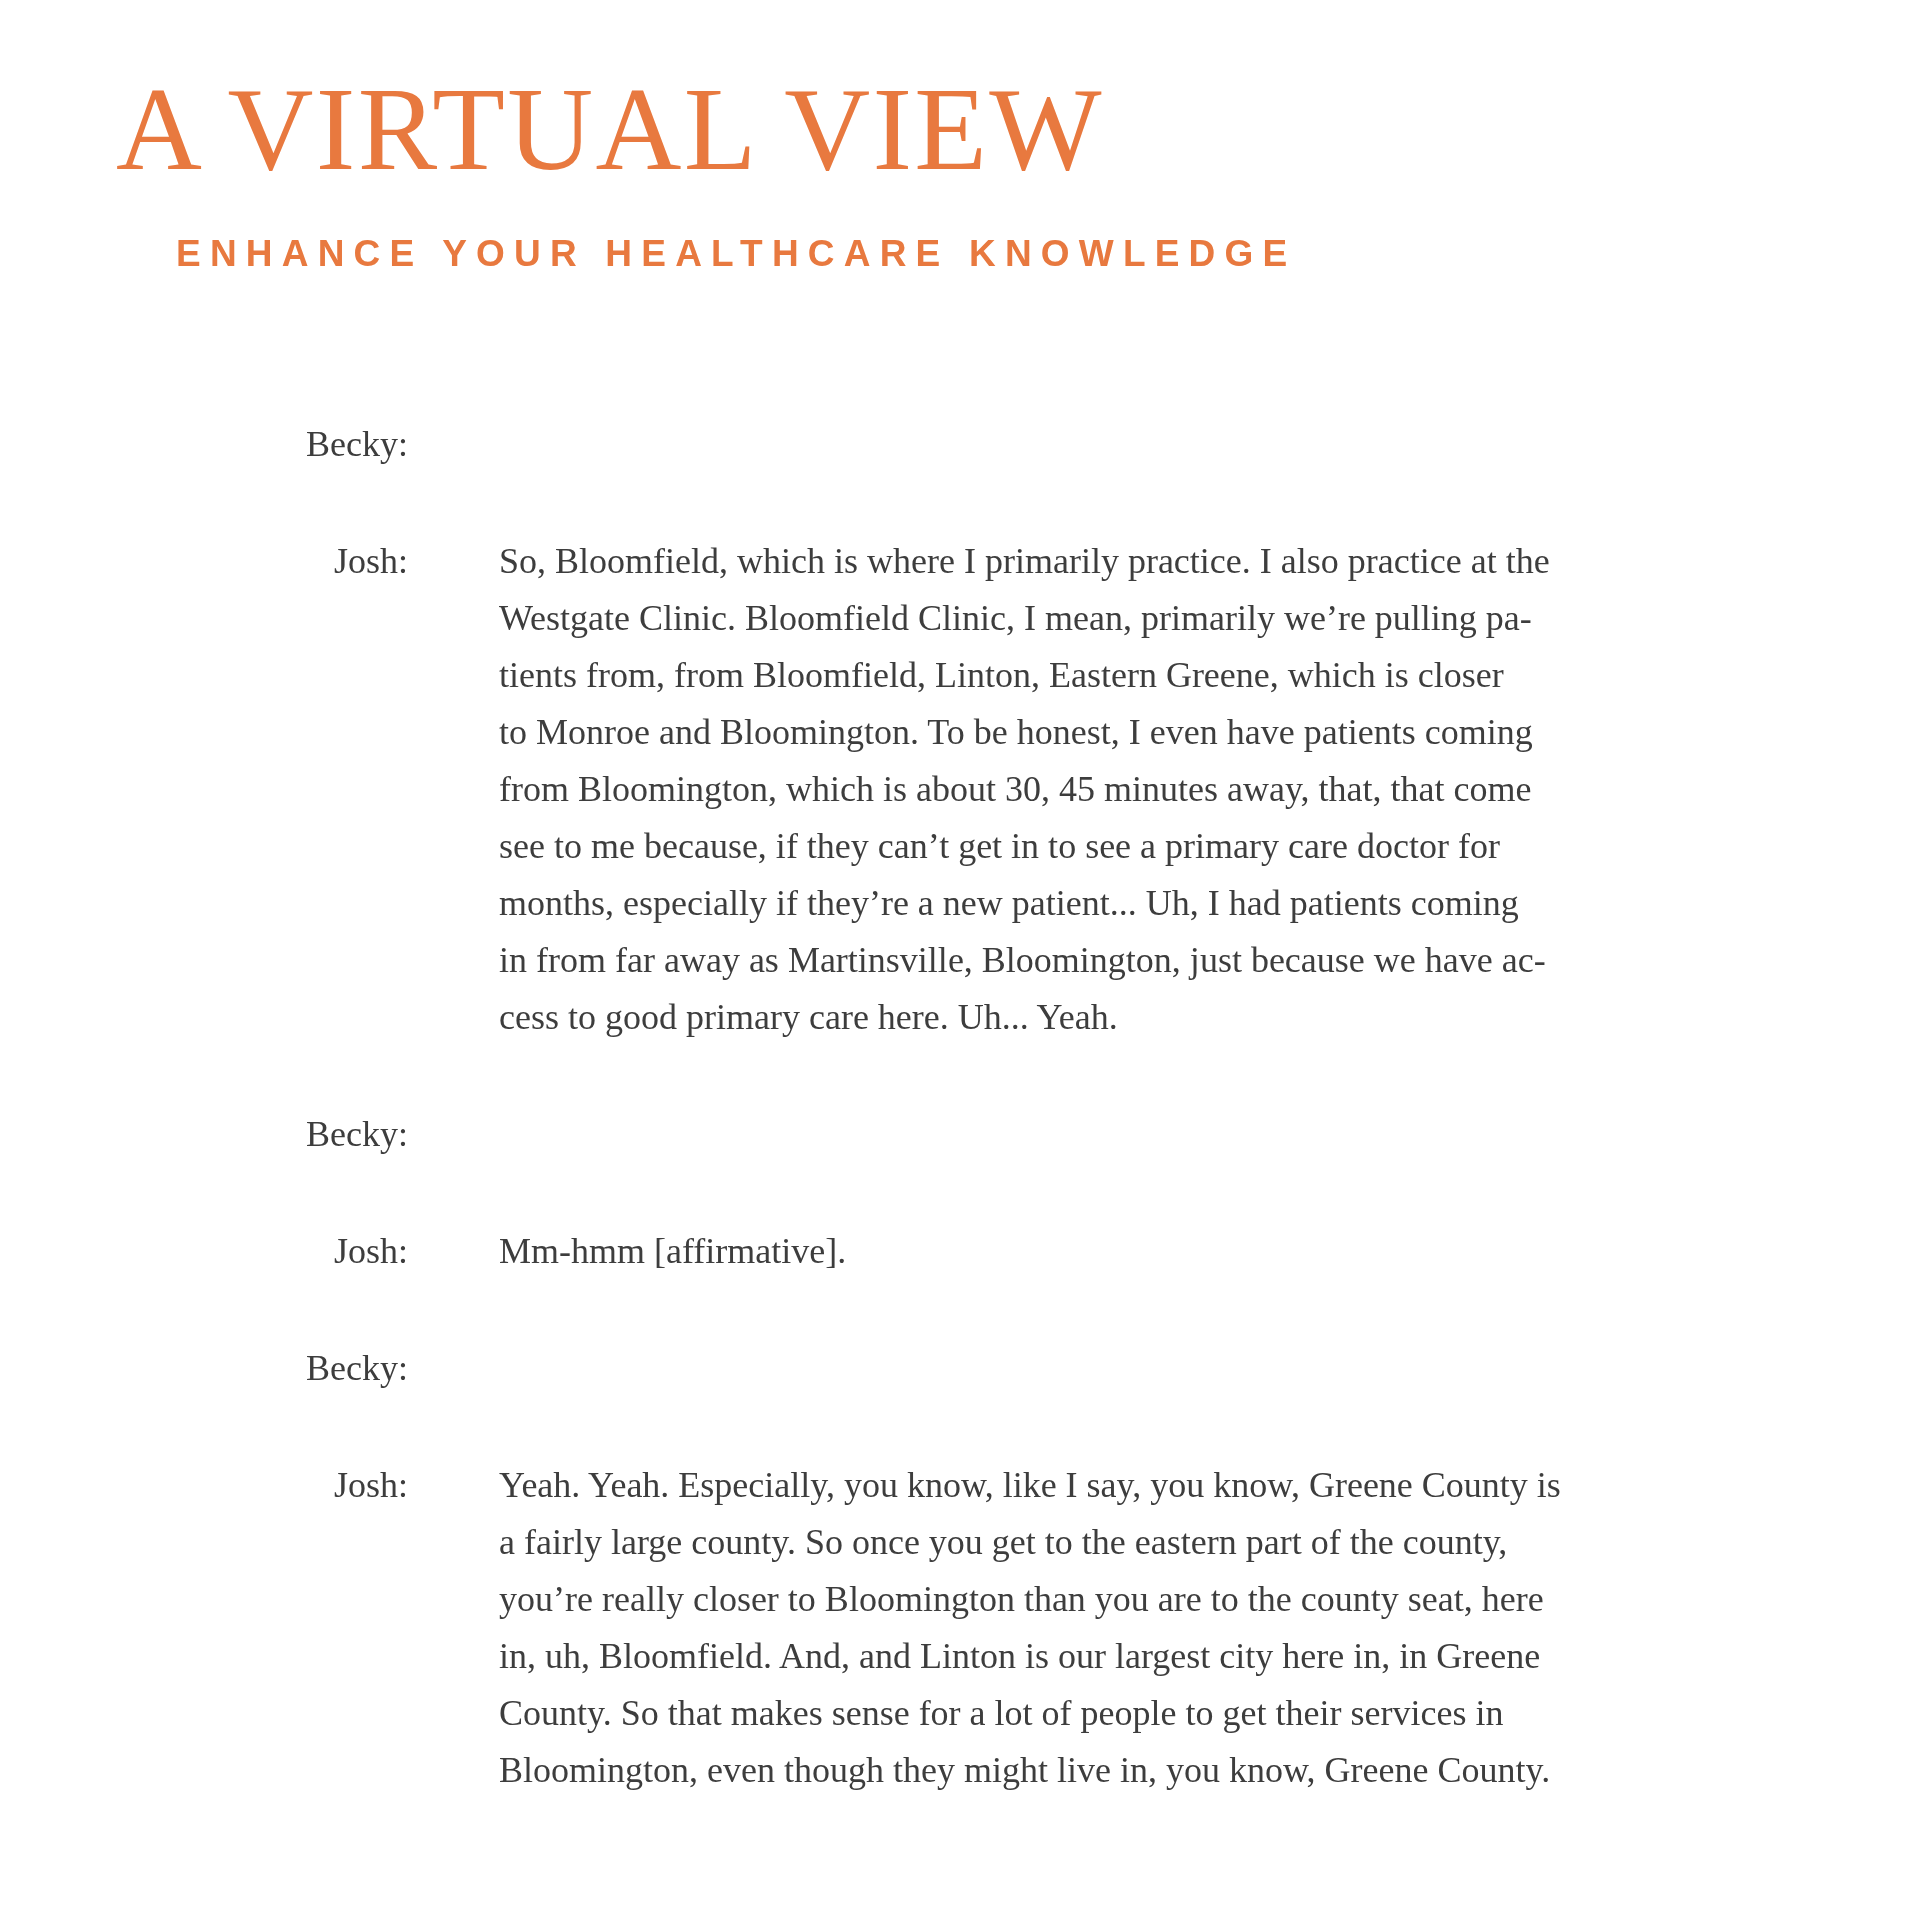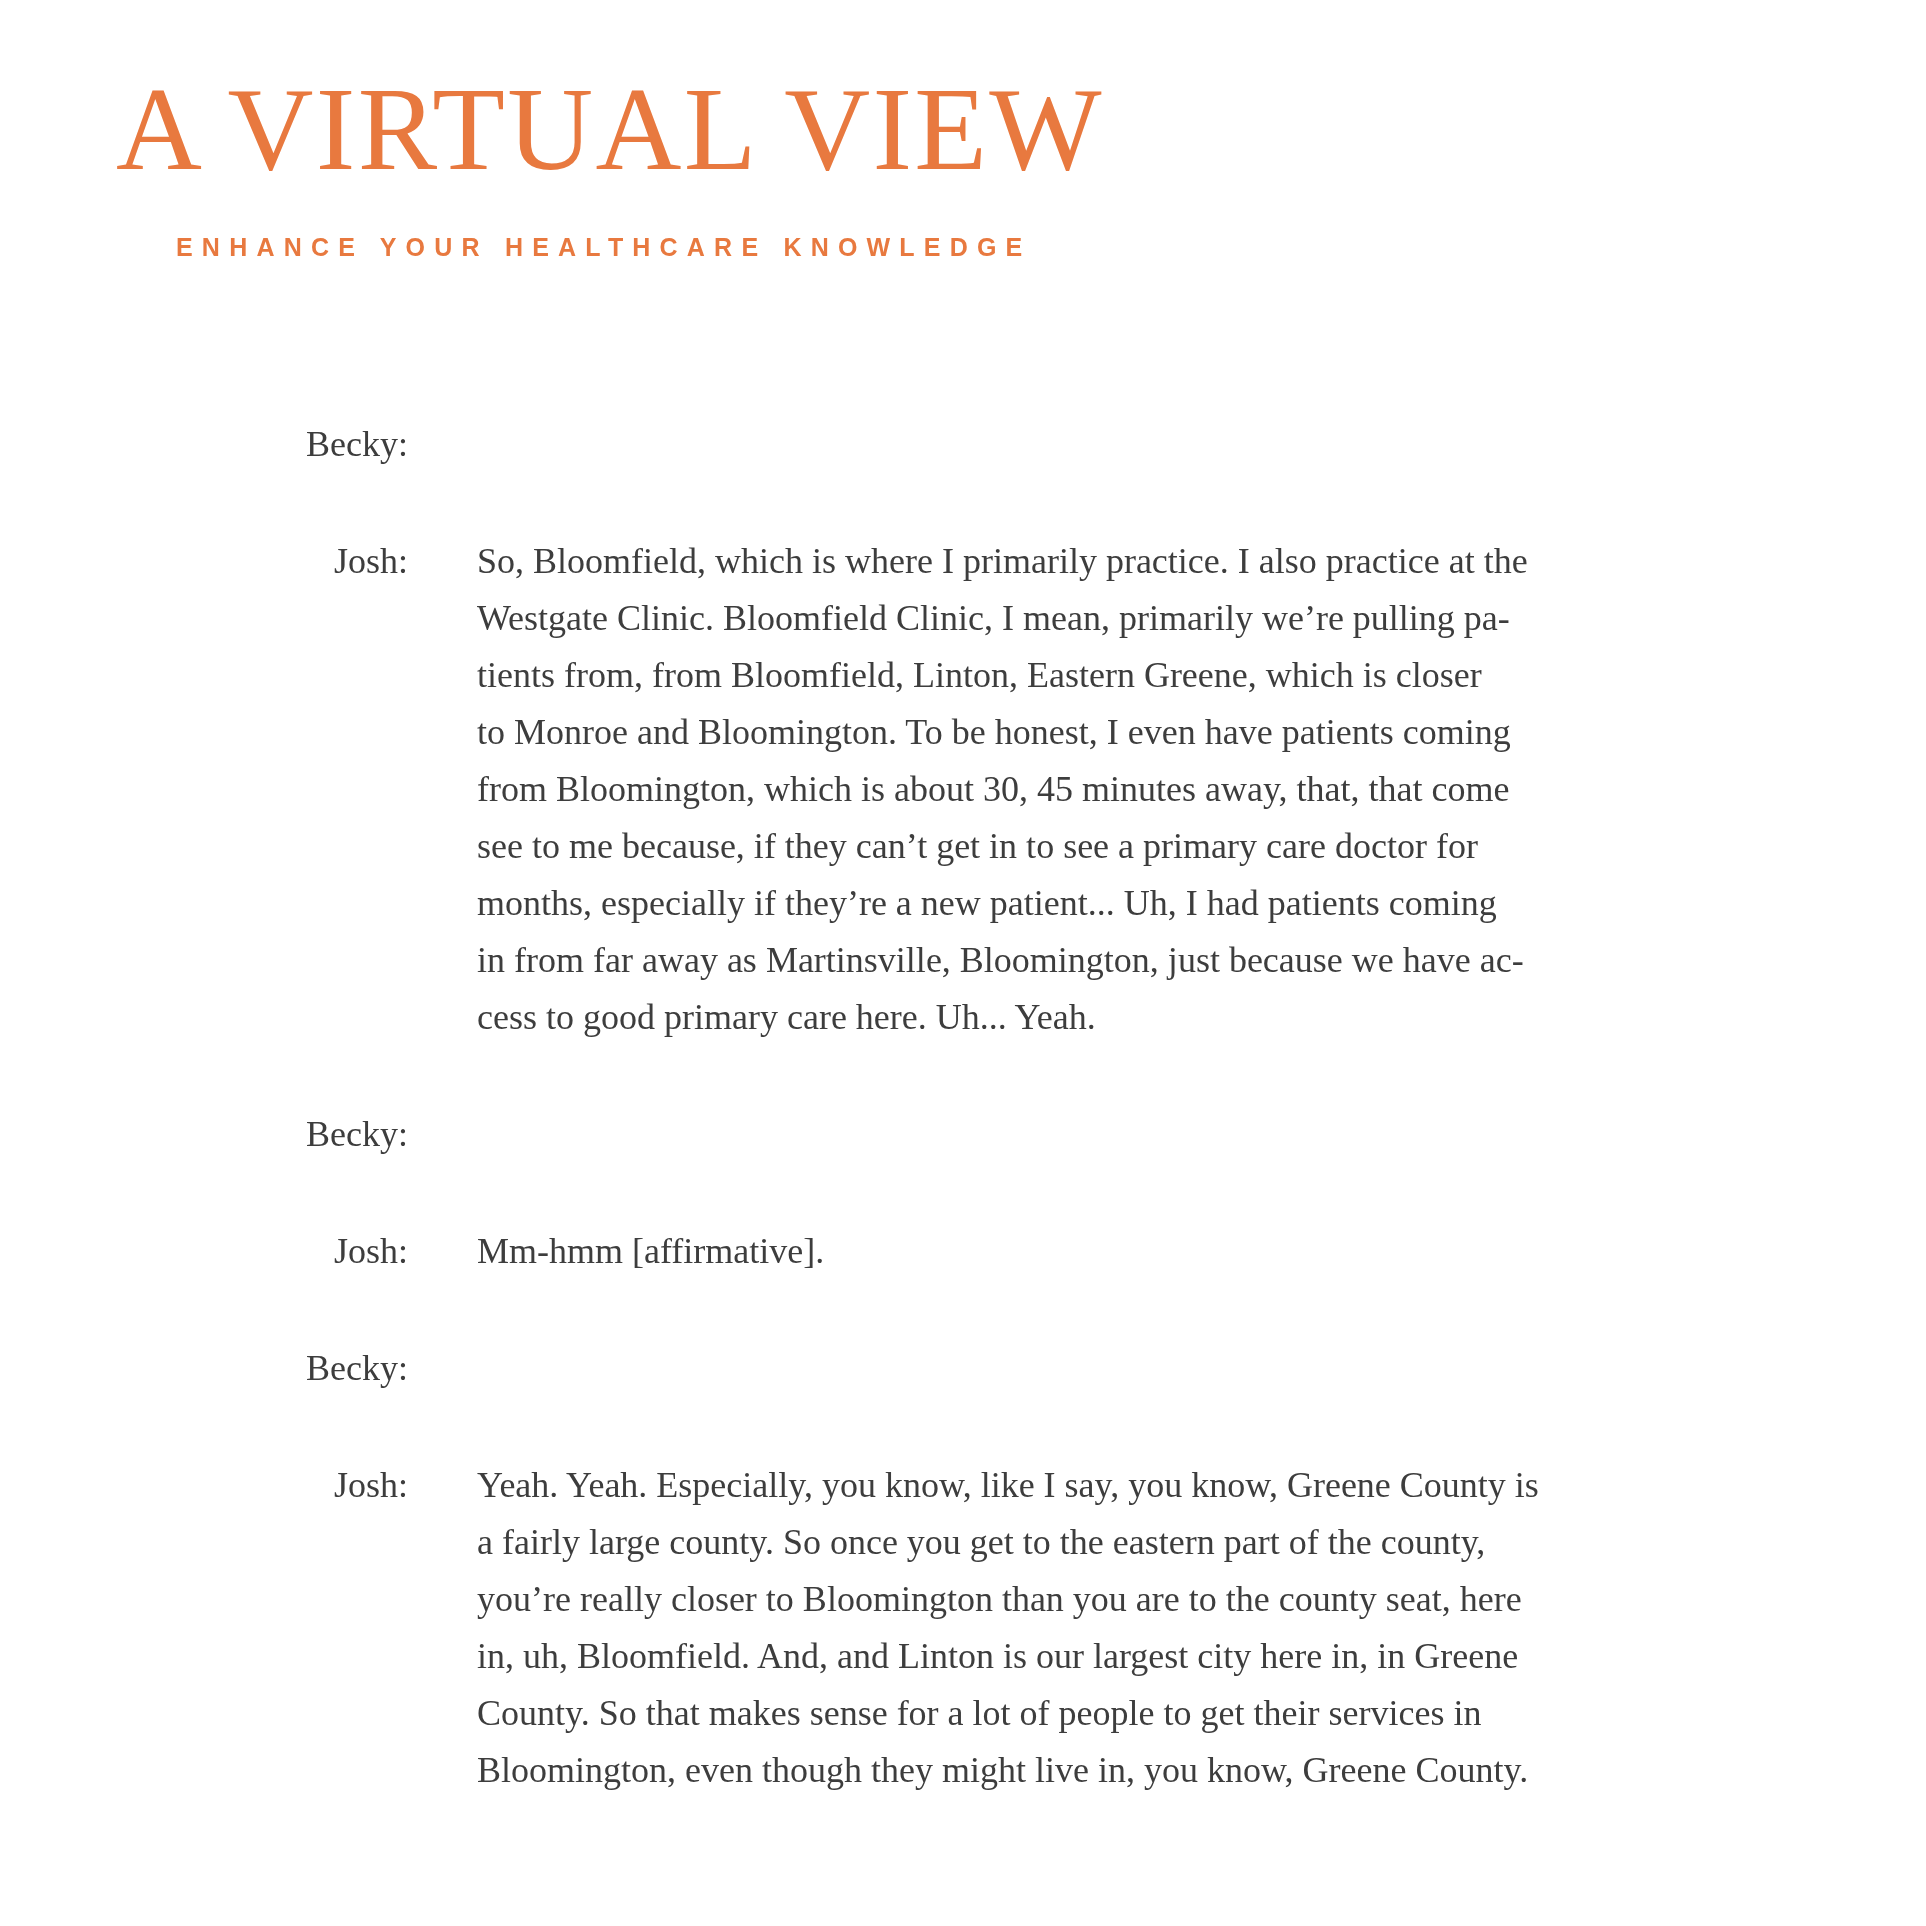--- a/index.html
+++ b/index.html
@@ -16,34 +16,34 @@
     font-family:"Liberation Serif",serif;
     font-size:119px;line-height:1.1;
     letter-spacing:2.3px;
     color:var(--accent);
     white-space:nowrap;
   }
   .subtitle{
     position:absolute;left:176px;top:233px;
     font-family:"Liberation Sans",sans-serif;
     font-weight:bold;
-    font-size:25px;
+    font-size:37px;
     letter-spacing:9.2px;
     color:var(--accent);
     white-space:nowrap;
     text-align:center;
   }
   
   .transcript{
     position:absolute;left:285px;top:416px;width:1525px;
   }
   .entry{
     display:grid;
     grid-template-columns:123px 1fr;
-    column-gap:69px;
+    column-gap:91px;
     margin-bottom:60px;
   }
   .speaker{
     text-align:right;
     font-size:36px;line-height:57px;
     color:var(--ink);
   }
   .speech{
     font-size:36px;line-height:57px;
     color:var(--ink);

